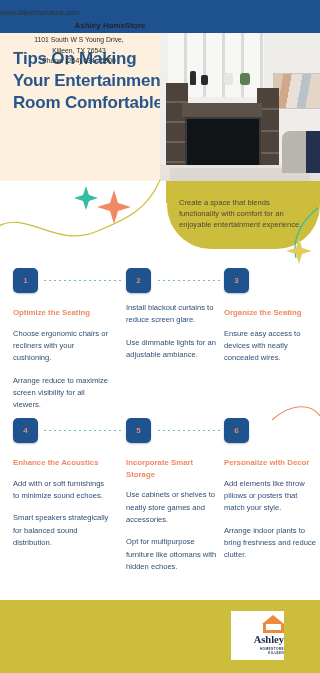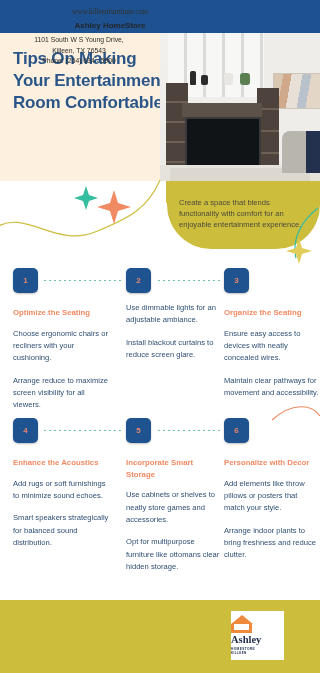--- a/index.html
+++ b/index.html
@@ -83,29 +83,29 @@
   .tip-h{
     margin-top:14px;font-size:7.8px;font-weight:bold;color:#ef8a62;line-height:1.5;
   }
   .tip-p{
     margin-top:9px;font-size:7.6px;line-height:1.62;color:#2f4f74;
   }
   .tip-p+.tip-p{margin-top:10px;}
 
   
   .footer{position:absolute;left:0;top:600px;width:320px;height:73px;background:#cdbd3d;}
-  .f-url{position:absolute;left:0;top:8px;width:220px;text-align:center;
-     font-size:7.2px;color:#33332a;font-family:Liberation Serif, serif;}
+  .f-url{position:absolute;left:0;top:8px;width:220px;text-align:left;
+     font-size:7.2px;color:#33332a;}
   .f-store{position:absolute;left:0;top:21px;width:220px;text-align:center;
      font-size:8px;font-weight:bold;color:#25252a;}
   .f-addr{position:absolute;left:4px;top:35px;width:150px;text-align:center;
      font-size:6.8px;line-height:1.55;color:#2e2e26;}
   .logo{
     position:absolute;left:231px;top:611px;width:53px;height:49px;background:#ffffff;
-    display:flex;flex-direction:column;align-items:flex-start;justify-content:flex-start;
+    display:flex;flex-direction:column;align-items:flex-end;justify-content:flex-start;
   }
   .logo-house{width:0;height:0;margin-top:4px;
      border-left:11px solid transparent;border-right:11px solid transparent;
      border-bottom:9px solid #ef8a3c;position:relative;}
   .logo-walls{width:21px;height:9px;border:3px solid #ef8a3c;border-top:none;box-sizing:border-box;}
   .logo-name{font-size:10.5px;font-weight:bold;color:#1d2a4a;line-height:1;margin-top:2px;
      font-family:"Liberation Serif",serif;}
   .logo-sub{font-size:3.2px;letter-spacing:.4px;color:#1d2a4a;margin-top:1px;font-weight:bold;}
   .logo-sub2{font-size:3px;letter-spacing:.4px;color:#1d2a4a;font-weight:bold;}
 </style>
@@ -175,48 +175,47 @@
 
       <div class="col c1">
         <div class="badge">1</div>
         <div class="tip-h">Optimize the Seating</div>
         <div class="tip-p">Choose ergonomic chairs or recliners with your cushioning.</div>
         <div class="tip-p">Arrange reduce to maximize screen visibility for all viewers.</div>
       </div>
 
       <div class="col c2">
         <div class="badge">2</div>
+        <div class="tip-p">Install blackout curtains to reduce screen glare.</div>
         <div class="tip-p">Use dimmable lights for an adjustable ambiance.</div>
-        <div class="tip-p">Install blackout curtains to reduce screen glare.</div>
       </div>
 
       <div class="col c3">
         <div class="badge">3</div>
         <div class="tip-h">Organize the Seating</div>
         <div class="tip-p">Ensure easy access to devices with neatly concealed wires.</div>
-        <div class="tip-p">Maintain clear pathways for movement and accessibility.</div>
       </div>
     </div>
 
     <div class="row">
       <div class="dots d1"></div>
       <div class="dots d2"></div>
 
       <div class="col c1">
         <div class="badge">4</div>
         <div class="tip-h">Enhance the Acoustics</div>
-        <div class="tip-p">Add rugs or soft furnishings to minimize sound echoes.</div>
+        <div class="tip-p">Add with or soft furnishings to minimize sound echoes.</div>
         <div class="tip-p">Smart speakers strategically for balanced sound distribution.</div>
       </div>
 
       <div class="col c2">
         <div class="badge">5</div>
         <div class="tip-h">Incorporate Smart Storage</div>
         <div class="tip-p">Use cabinets or shelves to neatly store games and accessories.</div>
-        <div class="tip-p">Opt for multipurpose furniture like ottomans clear hidden storage.</div>
+        <div class="tip-p">Opt for multipurpose furniture like ottomans with hidden echoes.</div>
       </div>
 
       <div class="col c3">
         <div class="badge">6</div>
         <div class="tip-h">Personalize with Decor</div>
         <div class="tip-p">Add elements like throw pillows or posters that match your style.</div>
         <div class="tip-p">Arrange indoor plants to bring freshness and reduce clutter.</div>
       </div>
     </div>
 

